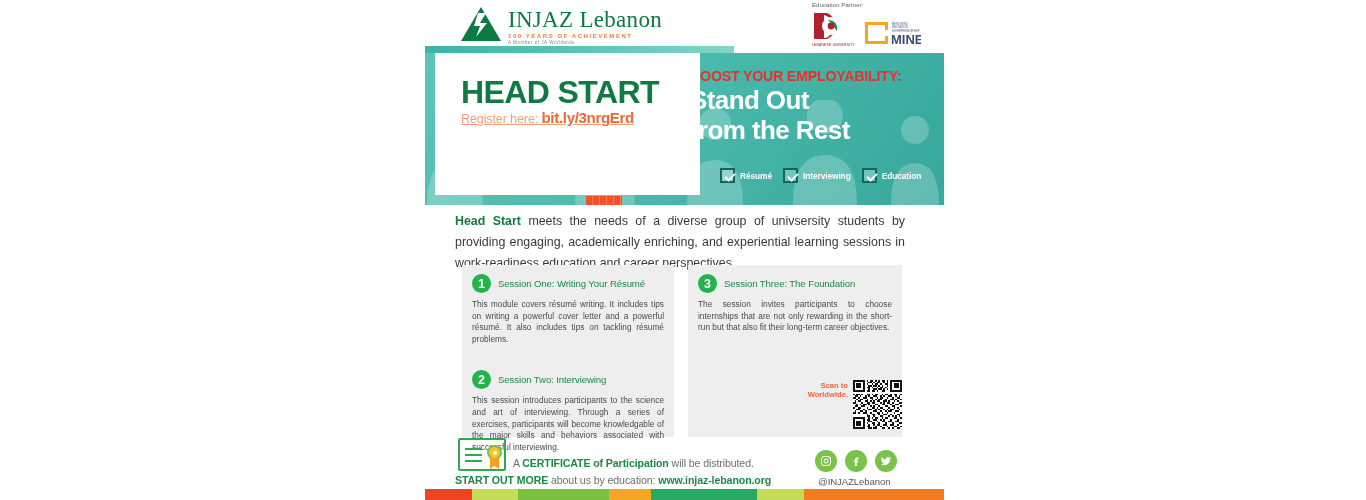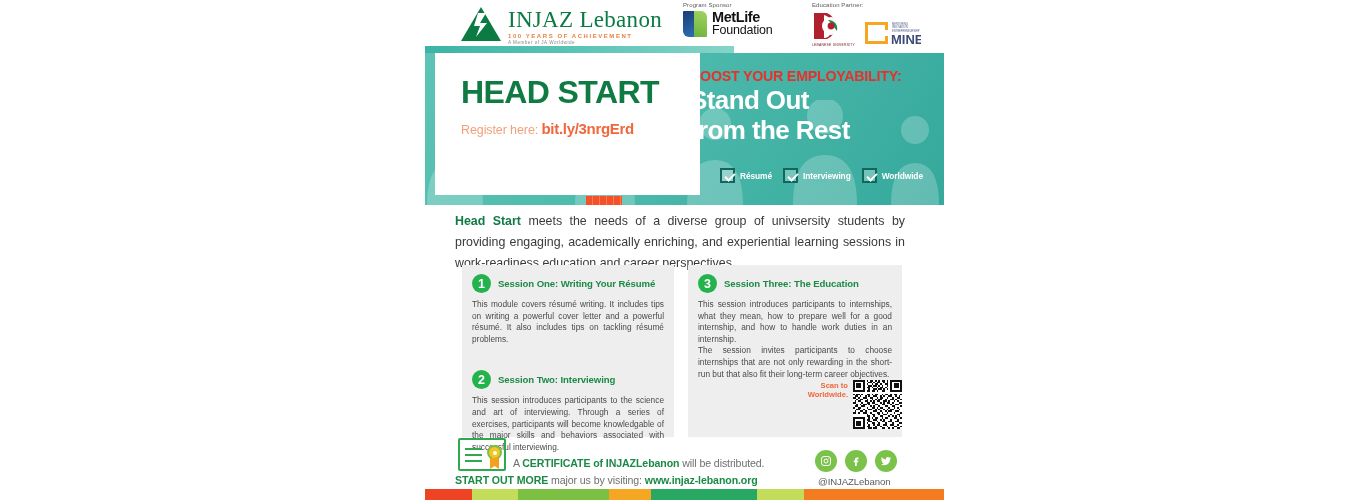--- a/index.html
+++ b/index.html
@@ -48,21 +48,21 @@
   .hero { position: absolute; left: 425px; top: 53px; width: 519px; height: 152px;
      background: linear-gradient(120deg,#5dc3b6 0%, #4fbcae 35%, #36a99c 100%); overflow: hidden; }
   .hero-people { position: absolute; left: 0; bottom: 0; width: 519px; height: 105px; opacity: .22; }
 
   .white-card { position: absolute; left: 435px; top: 53px; width: 265px; height: 142px;
      background: #ffffff; z-index: 4; padding: 22px 0 0 26px; }
   .headstart { font-size: 32px; font-weight: bold; color: #0f7a42; letter-spacing: -.6px; line-height: 34px; }
   .dateline { font-size: 13.5px; color: #1a1a1a; font-weight: bold; margin-top: 8px; letter-spacing: -.1px; }
   .dateline .or { color: #888; font-weight: normal; font-size: 12px; }
   .timeline { font-size: 11.5px; color: #4d4d4d; margin-top: 3px; letter-spacing: -.1px; }
-  .reg { margin-top: 11px; font-size: 12.5px; color: #f2a07a; letter-spacing: -.1px; }
+  .reg { font-size: 12.5px; color: #f2a07a; letter-spacing: -.1px; text-decoration: underline; }
   .reg .lnk { color: #f2663c; font-weight: bold; font-size: 15px; letter-spacing: -.3px; }
 
   .hero-right { position: absolute; left: 690px; top: 68px; width: 250px; z-index: 3; }
   .boost { font-size: 14.2px; color: #e8302c; font-weight: bold; letter-spacing: -.2px; }
   .stand { font-size: 26px; color: #fff; font-weight: bold; line-height: 27px; margin-top: 3px; letter-spacing: -.6px; }
 
   .chk-row { position: absolute; left: 720px; top: 168px; display: flex; align-items: center; z-index: 3; }
   .chk-item { display: flex; align-items: center; margin-right: 11px; }
   .chk-box { width: 15px; height: 15px; border: 2px solid #12665e; background: rgba(255,255,255,.28); position: relative; margin-right: 5px; }
   .chk-box::after { content: ""; position: absolute; left: 3px; top: 3px; width: 8px; height: 4px;
@@ -79,21 +79,21 @@
 
   .cols { position: absolute; left: 462px; top: 265px; width: 440px; height: 172px; display: flex; gap: 14px; }
   .col { background: #eeeeee; padding: 9px 10px 9px 10px; }
   .col-left { width: 212px; }
   .col-right { width: 214px; }
 
   .sess-head { display: flex; align-items: center; margin-bottom: 6px; }
   .badge { width: 19px; height: 19px; border-radius: 50%; background: #24b24c; color: #fff;
      font-size: 12.5px; font-weight: bold; display: flex; align-items: center; justify-content: center;
      margin-right: 7px; flex: 0 0 19px; }
-  .sess-title { font-size: 9.6px; font-weight: bold; color: #1b8a45; letter-spacing: -.1px; }
+  .sess-title { font-size: 9.6px; font-weight: normal; color: #1b8a45; letter-spacing: -.1px; }
   .sess-body { font-size: 8.3px; color: #4a4a4a; line-height: 11.6px; text-align: justify; }
   .sess2 { margin-top: 25px; }
 
   .qr-wrap { position: absolute; left: 806px; top: 380px; display: flex; align-items: flex-start; }
   .scan-txt { font-size: 7.6px; color: #f2663c; font-weight: bold; line-height: 9px; text-align: right;
      width: 42px; margin-right: 5px; margin-top: 1px; }
   .qr { width: 49px; height: 49px; }
 
   
   .cert-icon { position: absolute; left: 458px; top: 438px; width: 48px; height: 33px;
@@ -133,33 +133,20 @@
           <polygon points="18,7 26,7 20,17 27,17 16,31 20,20 14,20" fill="#ffffff"></polygon>
         </svg>
       </div>
       <div class="injaz-name">
         <div class="main">INJAZ Lebanon</div>
         <div class="sub1">100 YEARS OF ACHIEVEMENT</div>
         <div class="sub2">A Member of JA Worldwide</div>
       </div>
     </div>
 
-    <div class="sponsor-block metlife">
-      <div class="sponsor-label">Program Sponsor</div>
-      <div class="metlife-row">
-        <div class="metlife-mark">
-          <div class="leafL"></div>
-            <div class="leafR"></div>
-        </div>
-        <div class="metlife-txt">
-          <div class="m1">MetLife</div>
-          <div class="m2">Foundation</div>
-        </div>
-      </div>
-    </div>
 
     <div class="sponsor-block edupartner">
       <div class="sponsor-label">Education Partner:</div>
       <div class="edu-row">
         <div>
           <div class="lu-logo">
             <svg width="34" height="30" viewBox="0 0 34 30">
               <path d="M2 2 h13 a14 14 0 0 1 0 26 h-13 z" fill="#b21f2d"></path>
               <circle cx="19" cy="15" r="9" fill="#ffffff"></circle>
               <path d="M12 4 c8 2 10 10 7 18 c-1 3 -4 5 -7 5 z" fill="#ffffff"></path>
@@ -222,21 +209,21 @@
     <div class="chk-item">
       <span class="chk-box"></span>
       <span class="chk-lbl">Résumé</span>
     </div>
     <div class="chk-item">
       <span class="chk-box"></span>
       <span class="chk-lbl">Interviewing</span>
     </div>
     <div class="chk-item">
       <span class="chk-box"></span>
-      <span class="chk-lbl">Worldwide</span>
+      <span class="chk-lbl">Education</span>
     </div>
   </div>
 
   <div class="red-dash"></div>
 
   <div class="intro">
     <b>Head Start</b><span> meets the needs of a diverse group of univsersity students by providing engaging, academically enriching, and experiential learning sessions in work-readiness education and career perspectives.</span>
   </div>
 
   <div class="cols">
@@ -255,23 +242,22 @@
           <span class="sess-title">Session Two: Interviewing</span>
         </div>
         <div class="sess-body">This session introduces participants to the science and art of interviewing. Through a series of exercises, participants will become knowledgable of the major skills and behaviors associated with successful interviewing.</div>
       </div>
     </div>
 
     <div class="col col-right">
       <div>
         <div class="sess-head">
           <span class="badge">3</span>
-          <span class="sess-title">Session Three: The Education</span>
+          <span class="sess-title">Session Three: The Foundation</span>
         </div>
-        <div class="sess-body">This session introduces participants to internships, what they mean, how to prepare well for a good internship, and how to handle work duties in an internship.</div>
         <div class="sess-body">The session invites participants to choose internships that are not only rewarding in the short-run but that also fit their long-term career objectives.</div>
       </div>
     </div>
   </div>
 
   <div class="qr-wrap">
     <div class="scan-txt">
       <div>Scan to</div>
       <div>Worldwide.</div>
     </div>
@@ -495,25 +481,25 @@
     <div class="cert-lines">
         <i></i>
         <i></i>
         <i></i>
       </div>
     <div class="rosette"></div>
     <div class="ribbon"></div>
   </div>
 
   <div class="cert-txt">
-    <span>A </span><b>CERTIFICATE of INJAZLebanon</b><span> will be distributed.</span>
+    <span>A </span><b>CERTIFICATE of Participation</b><span> will be distributed.</span>
   </div>
 
   <div class="find-txt">
-    <span class="fo">START OUT MORE</span><span> major us by visiting: </span><span class="url">www.injaz-lebanon.org</span>
+    <span class="fo">START OUT MORE</span><span> about us by education: </span><span class="url">www.injaz-lebanon.org</span>
   </div>
 
   <div class="socials">
     <a class="sbtn">
       <svg width="12" height="12" viewBox="0 0 24 24" fill="none" stroke="#fff" stroke-width="2">
         <rect x="3" y="3" width="18" height="18" rx="5"></rect>
           <circle cx="12" cy="12" r="4"></circle>
           <circle cx="17.5" cy="6.5" r="1" fill="#fff" stroke="none"></circle>
       </svg>
     </a>

